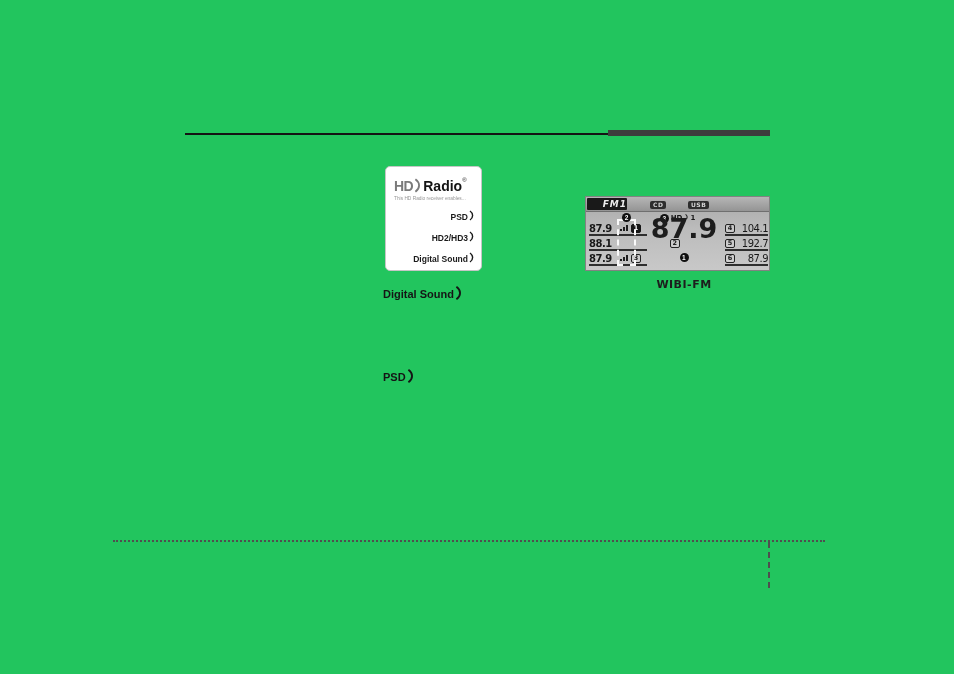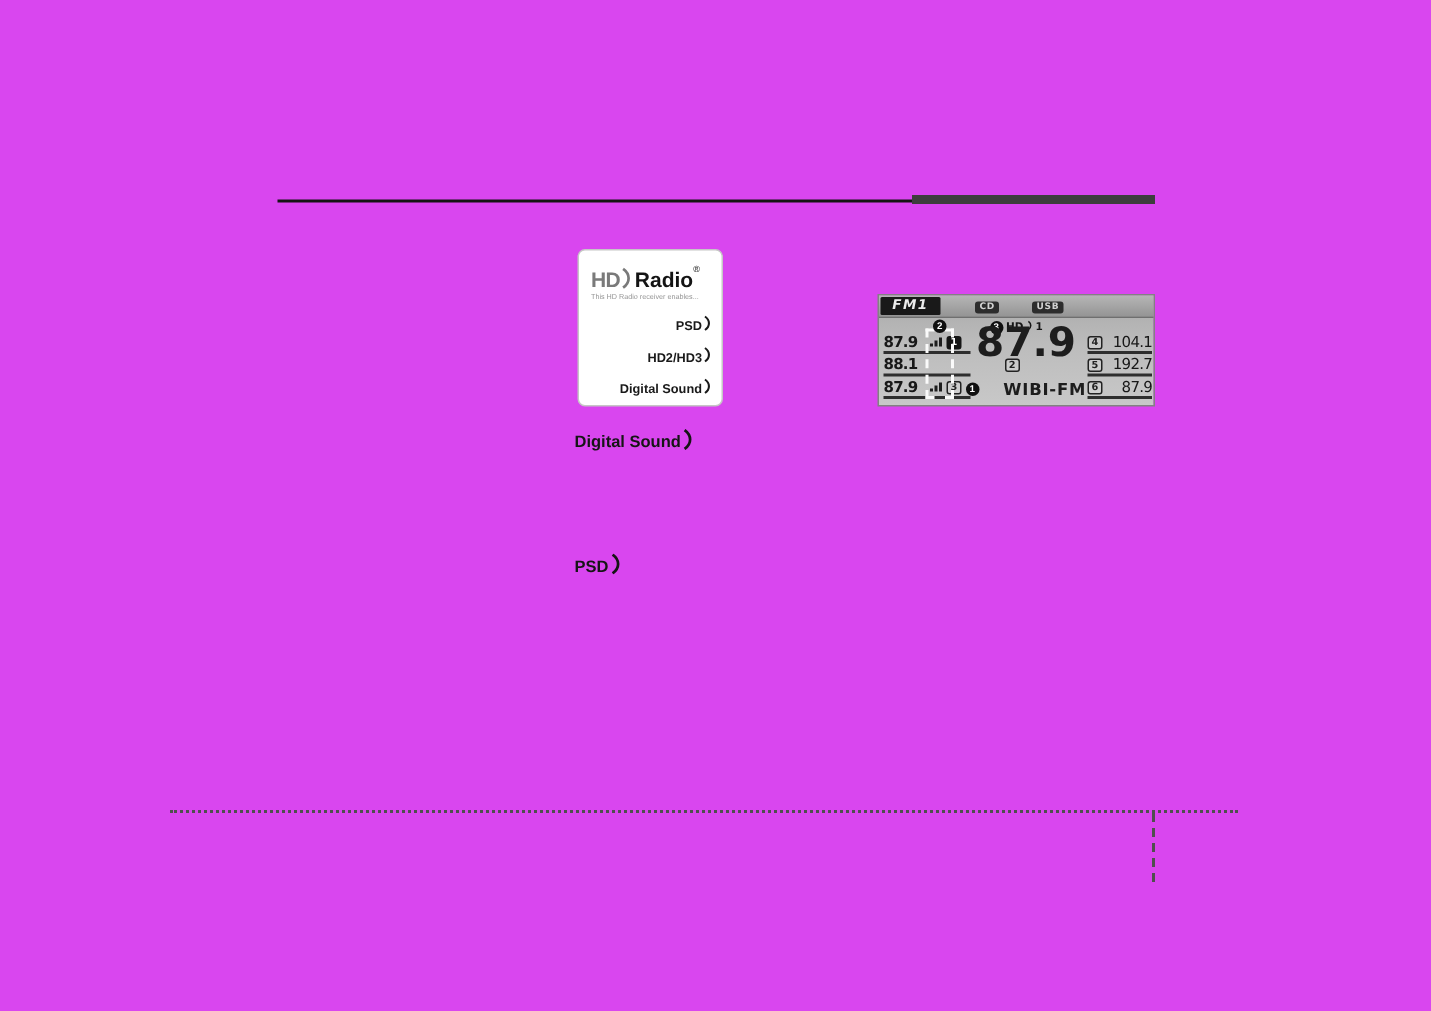--- a/index.html
+++ b/index.html
@@ -1,18 +1,18 @@
 <!DOCTYPE html>
 <html><head>
 <meta charset="utf-8">
 <style>
   * { margin:0; padding:0; box-sizing:border-box; }
   html,body { background:#ffffff; }
   body { font-family:"Liberation Sans", sans-serif; }
-  .page { position:relative; width:954px; height:674px; background:#d946ef; overflow:hidden; }
+  .page { position:relative; width:954px; height:674px; background:#22c55e; overflow:hidden; }
 
   
   .rule-thin  { position:absolute; left:185px; top:133px; width:424px; height:2px; background:#141414; }
   .rule-thick { position:absolute; left:608px; top:130px; width:162px; height:6px; background:#3d3d3d; }
 
   
   .hd-box { position:absolute; left:385px; top:166px; width:97px; height:105px; background:#fff;
             border:1px solid #c6c6c6; border-radius:5px; }
   .hd-logo-row { position:absolute; left:8px; top:11px; display:flex; align-items:flex-start; white-space:nowrap; }
   .hd-glyph  { font-weight:700; font-size:14px; color:#7a7a7a; letter-spacing:-0.5px; }
@@ -29,21 +29,21 @@
   .badge-ds  { left:383px; top:286px; }
   .badge-psd { left:383px; top:369px; }
 
   
   .display { position:absolute; left:585px; top:196px; width:185px; height:75px;
              background:linear-gradient(180deg,#a9a9a9 0%, #bcbcbc 45%, #c8c8c8 100%);
              border:1px solid #828282; font-family:"DejaVu Sans", sans-serif; }
   .topbar { position:absolute; left:0; top:0; right:0; height:15px;
             background:linear-gradient(180deg,#b6b6b6,#949494); border-bottom:1px solid #6f6f6f; }
   .band-tab { position:absolute; left:1px; top:1px; width:40px; height:12px; background:#191919; color:#ececec;
-              font-weight:700; font-style:italic; font-size:9px; line-height:12px; text-align:center;
+              font-weight:700; font-style:italic; font-size:9px; line-height:12px; text-align:right;
               letter-spacing:1px; border-radius:1px; }
   .src-badge { position:absolute; top:4px; background:#2d2d2d; color:#d2d2d2; font-weight:700; font-size:6px;
                line-height:8px; padding:0 3px; border-radius:2px; letter-spacing:0.5px; }
   .badge-cd  { left:64px; }
   .badge-usb { left:102px; }
 
   .hd-status { position:absolute; left:0; right:0; top:16px; display:flex; justify-content:center;
                align-items:center; gap:2px; font-weight:700; font-size:7px; color:#161616; }
 
   .callout { display:inline-flex; flex:none; width:9px; height:9px; border-radius:50%; background:#101010;
@@ -64,21 +64,21 @@
   .preset-box.active { background:#151515; color:#fff; border-color:#151515; }
 
   .preset-row-right { position:absolute; left:139px; width:43px; height:14px; border-bottom:2px solid #2e2e2e;
                       display:flex; align-items:center; justify-content:space-between; }
   .prr-0 { top:25px; } .prr-1 { top:40px; } .prr-2 { top:55px; }
   .freq-r { font-weight:400; font-size:10px; color:#181818; letter-spacing:-0.5px; }
 
   .current-freq { position:absolute; left:58px; top:17px; width:80px; text-align:center; font-weight:700;
                   font-size:27px; line-height:30px; color:#1d1d1d; }
   .station { position:absolute; left:54px; top:56px; width:88px; display:flex; align-items:center;
-             justify-content:center; gap:16px; font-weight:700; font-size:11px; color:#1d1d1d; letter-spacing:0.5px; }
+             gap:16px; font-weight:700; font-size:11px; color:#1d1d1d; letter-spacing:0.5px;flex-direction:column; }
 
   .hl-rect { position:absolute; left:31px; top:22px; width:19px; height:47px; border:2px dashed #fafafa; z-index:5; }
   .hl-callout { position:absolute; left:36px; top:16px; z-index:6; }
 
   
   .footer-dotted { position:absolute; left:113px; top:540px; width:712px; height:0; border-top:2px dotted #4f4f4f; }
   .footer-vdash  { position:absolute; left:768px; top:542px; width:0; height:46px; border-left:2px dashed #4f4f4f; }
 </style>
 </head>
 <body>

